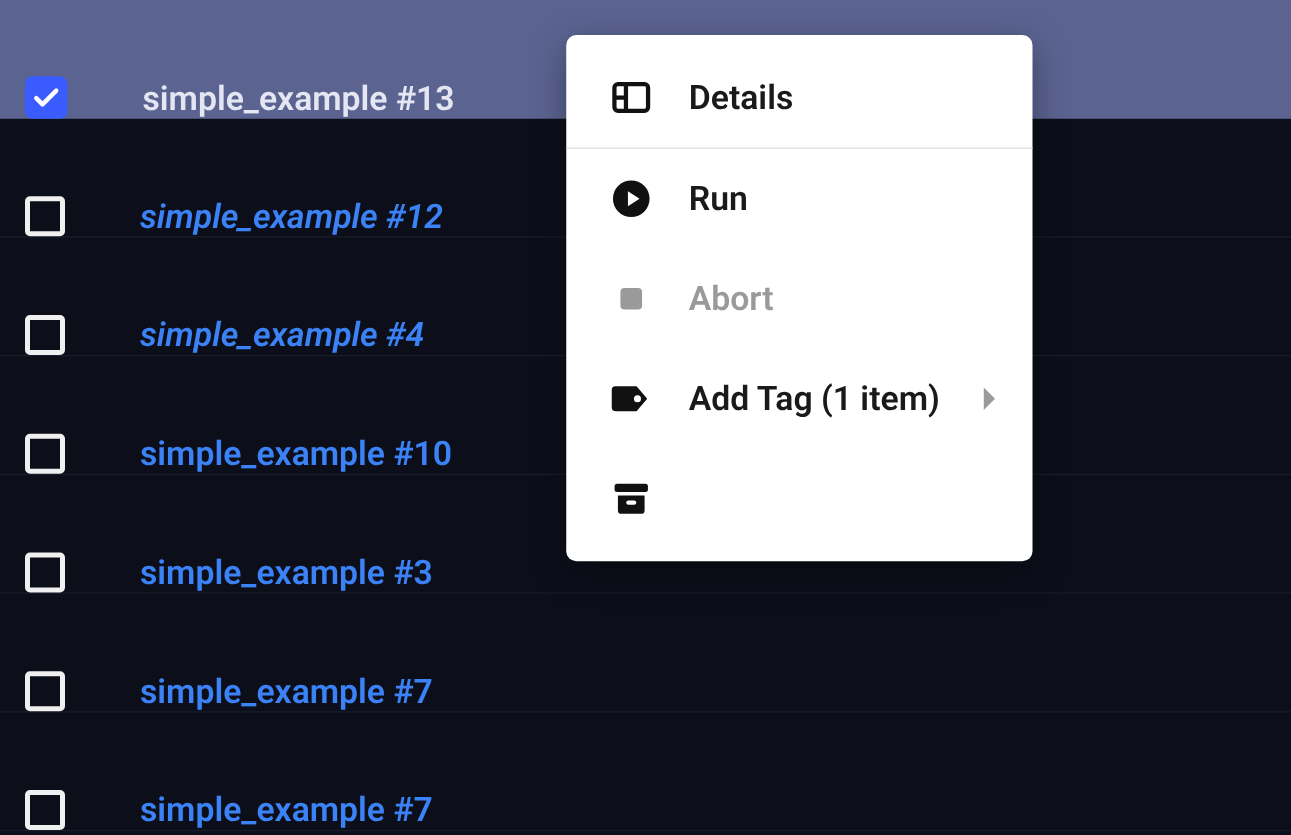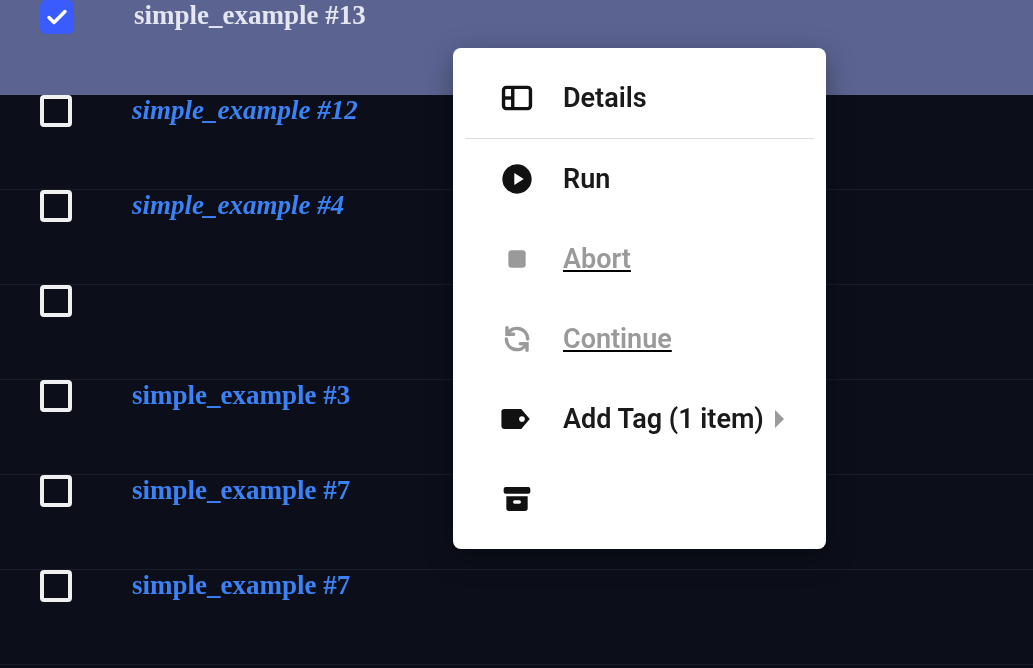--- a/index.html
+++ b/index.html
@@ -6,25 +6,24 @@
   body {
     font-family: -apple-system, BlinkMacSystemFont, "Segoe UI", Roboto, Helvetica, Arial, sans-serif;
     background: #0c0f1a;
     width: 1033px;
     height: 668px;
     overflow: hidden;
     position: relative;
   }
   .row {
     display: flex;
-    align-items: flex-start;
+    align-items: flex-end;
     height: 95px;
-    padding-left: 40px;
+    padding-left: 20px;
     border-bottom: 1px solid #1a1d2a;
-    font-family: Liberation Serif, serif;
   }
   .row.selected {
     background: #5b6491;
     border-bottom: none;
   }
   .checkbox {
     width: 32px;
     height: 32px;
     border: 4px solid #f0f0f0;
     border-radius: 4px;
@@ -53,39 +52,38 @@
   }
   .row-label.italic {
     font-style: italic;
   }
   .row.selected .row-label {
     color: #e4e6f2;
   }
 
   .context-menu {
     position: absolute;
-    top: 48px;
+    top: 28px;
     left: 453px;
     width: 373px;
     background: #ffffff;
     border-radius: 8px;
     box-shadow: 0 8px 28px rgba(0,0,0,0.35);
-    padding: 10px 12px;
+    padding: 10px 0;
   }
   .menu-item {
     display: flex;
     align-items: center;
     height: 80px;
     padding: 0 34px;
     cursor: pointer;
     position: relative;
   }
   .menu-item.disabled {
     cursor: default;
-    text-decoration: underline;
   }
   .menu-item .icon-slot {
     width: 36px;
     height: 36px;
     display: flex;
     align-items: center;
     justify-content: center;
     flex-shrink: 0;
   }
   .menu-item .menu-label {
@@ -129,20 +127,21 @@
   <div class="row-label italic">simple_example #12</div>
 </div>
 
 <div class="row">
   <div class="checkbox"></div>
   <div class="row-label italic">simple_example #4</div>
 </div>
 
 <div class="row">
   <div class="checkbox"></div>
+  <div class="row-label">simple_example #10</div>
 </div>
 
 <div class="row">
   <div class="checkbox"></div>
   <div class="row-label">simple_example #3</div>
 </div>
 
 <div class="row">
   <div class="checkbox"></div>
   <div class="row-label">simple_example #7</div>
@@ -180,31 +179,20 @@
 
   <div class="menu-item disabled">
     <span class="icon-slot">
       <svg viewBox="0 0 24 24" width="26" height="26">
           <rect x="4" y="4" width="16" height="16" rx="3" fill="#9a9a9a"></rect>
         </svg>
     </span>
     <span class="menu-label">Abort</span>
   </div>
 
-  <div class="menu-item disabled">
-    <span class="icon-slot">
-      <svg viewBox="0 0 24 24" width="32" height="32" fill="none" stroke="#9a9a9a" stroke-width="2.6" stroke-linecap="round">
-        <path d="M20 12a8 8 0 0 0-14.9-4"></path>
-        <path d="M4 12a8 8 0 0 0 14.9 4"></path>
-        <path d="M4.5 3.5v5h5" fill="none"></path>
-        <path d="M19.5 20.5v-5h-5" fill="none"></path>
-      </svg>
-    </span>
-    <span class="menu-label">Continue</span>
-  </div>
 
   <div class="menu-item">
     <span class="icon-slot">
       <svg viewBox="0 0 24 24" width="34" height="34">
           <path d="M3 5h12l6 7-6 7H3a2 2 0 0 1-2-2V7a2 2 0 0 1 2-2z" fill="#111"></path>
           <circle cx="15.5" cy="12" r="2" fill="#fff"></circle>
         </svg>
     </span>
     <span class="menu-label">Add Tag (1 item)</span>
     <span class="submenu-arrow"></span>

